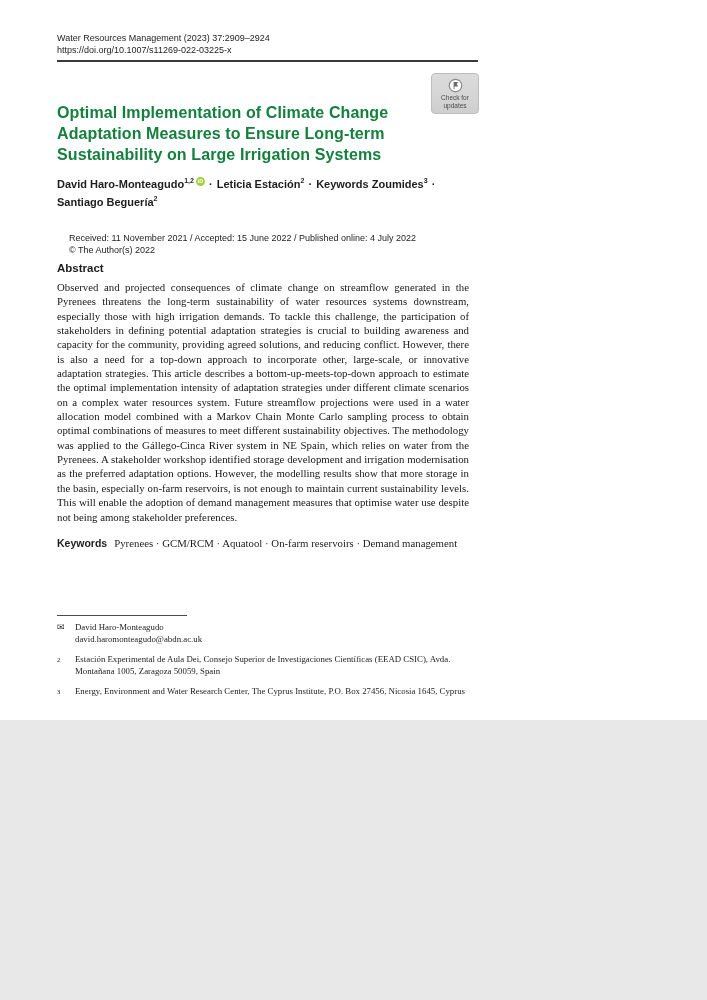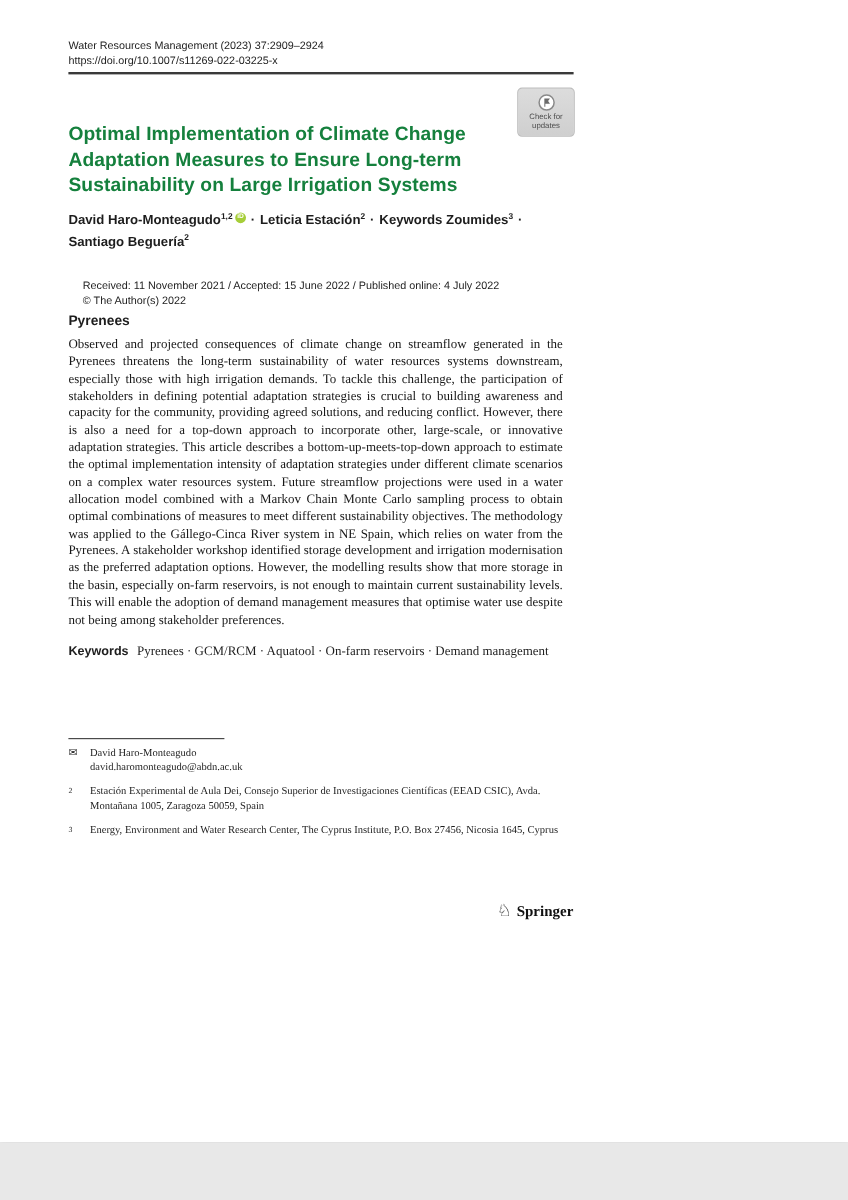--- a/index.html
+++ b/index.html
@@ -1,18 +1,18 @@
 <!DOCTYPE html>
 <html><head>
 <meta charset="utf-8">
 <style>
   html,body { margin:0; padding:0; background:#e8e8e8; }
   .page {
     position: relative;
-    width: 707px; height: 952px;
+    width: 707px; height: 720px;
     margin: 0 auto;
     background: #ffffff;
     box-shadow: 0 0 6px rgba(0,0,0,.25);
     color: #1d1d1d;
     font-family: "Liberation Sans", sans-serif;
     overflow: hidden;
   }
   
   .journal-head { position:absolute; left:57px; top:33px; font-size:9px; line-height:11.5px; color:#1d1d1d; }
   .journal-head .doi { color:#1d1d1d; text-decoration:none; }
@@ -101,21 +101,21 @@
     <br>
     <span><span>Santiago Beguería</span><sup>2</sup></span>
   </p>
 
   <p class="history">
     <span>Received: 11 November 2021 / Accepted: 15 June 2022 / Published online: 4 July 2022</span><br>
     <span>© The Author(s) 2022</span>
   </p>
 
   <div class="abstract">
-    <h2>Pyrenees</h2>
+    <h2>Abstract</h2>
     <p>Observed and projected consequences of climate change on streamflow generated in the Pyrenees threatens the long-term sustainability of water resources systems downstream, especially those with high irrigation demands. To tackle this challenge, the participation of stakeholders in defining potential adaptation strategies is crucial to building awareness and capacity for the community, providing agreed solutions, and reducing conflict. However, there is also a need for a top-down approach to incorporate other, large-scale, or innovative adaptation strategies. This article describes a bottom-up-meets-top-down approach to estimate the optimal implementation intensity of adaptation strategies under different climate scenarios on a complex water resources system. Future streamflow projections were used in a water allocation model combined with a Markov Chain Monte Carlo sampling process to obtain optimal combinations of measures to meet different sustainability objectives. The methodology was applied to the Gállego-Cinca River system in NE Spain, which relies on water from the Pyrenees. A stakeholder workshop identified storage development and irrigation modernisation as the preferred adaptation options. However, the modelling results show that more storage in the basin, especially on-farm reservoirs, is not enough to maintain current sustainability levels. This will enable the adoption of demand management measures that optimise water use despite not being among stakeholder preferences.</p>
     <div class="keywords">
       <span class="kw-head">Keywords</span><span>Pyrenees · GCM/RCM · Aquatool · On-farm reservoirs · Demand management</span>
     </div>
   </div>
 
   <div class="fn-rule"></div>
   <div class="footnotes">
     <div class="fn-row">
       <div class="fn-marker"><span class="env-icon">✉</span></div>

